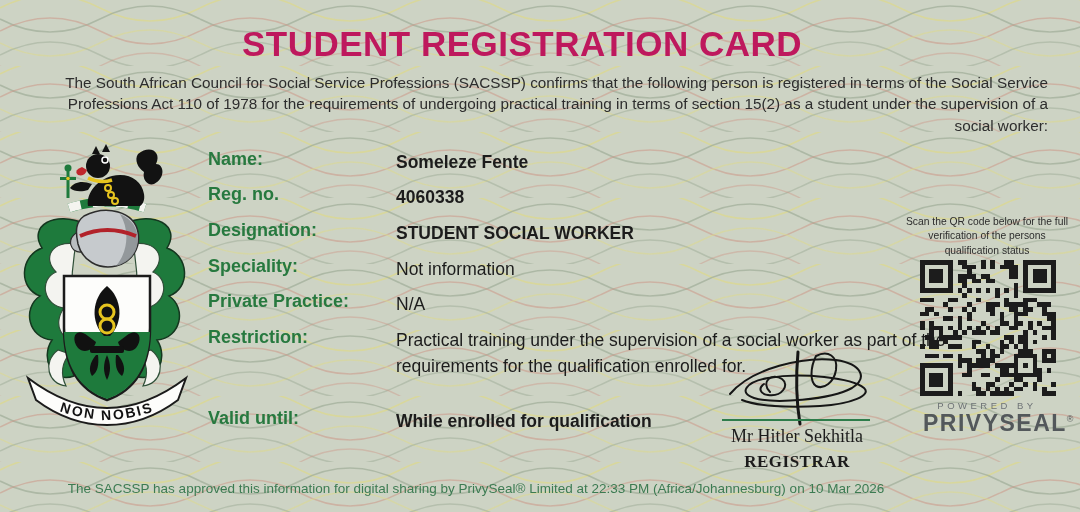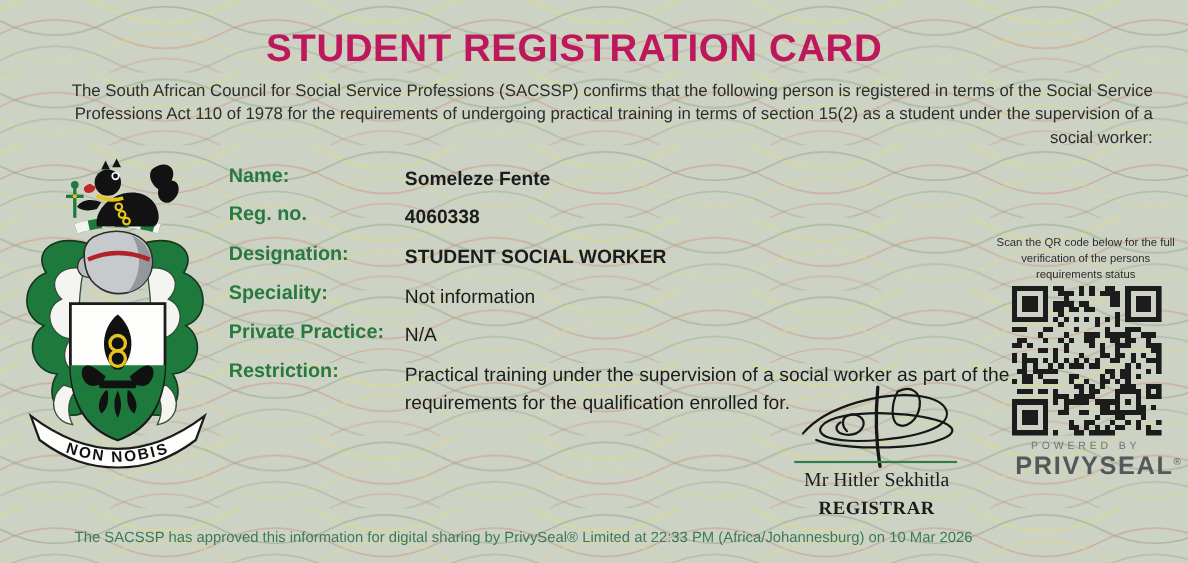--- a/index.html
+++ b/index.html
@@ -6,21 +6,21 @@
   body{font-family:"Liberation Sans",sans-serif;background:#9aa093;}
   .card{position:relative;width:1080px;height:512px;background:#cdd3c4;overflow:hidden;}
   .waves{position:absolute;left:0;top:0;width:1080px;height:512px;}
   .abs{position:absolute;}
   .card-title{left:0;top:24px;width:1044px;text-align:center;font-size:35px;font-weight:bold;
     color:#be185d;letter-spacing:.5px;}
   .intro{left:50%;top:72px;transform:translateX(-50%);width:1016px;text-align:right;
     font-size:15.3px;line-height:1.4;color:#2d2d2d;}
   .crest-svg{left:12px;top:140px;}
   .rows{left:208px;top:0;width:740px;height:512px;}
-  .row{position:absolute;left:0;display:flex;align-items:flex-start;}
+  .row{position:absolute;left:0;display:flex;align-items:flex-start;gap:28px;}
   .flabel{width:160px;flex:0 0 160px;font-size:18px;font-weight:bold;color:#27793f;}
   .fvalue{font-size:17.5px;color:#1c1c1c;line-height:1.5;}
   .fvalue.bold{font-weight:bold;}
   .fvalue.wide{width:560px;}
   .sig-svg{left:712px;top:348px;}
   .sig-line{left:722px;top:419px;width:148px;height:2px;background:#2e7d4b;}
   .sig-name{left:692px;top:426px;width:210px;text-align:center;
     font-family:"Liberation Serif",serif;font-weight:normal;font-size:18px;color:#1c1c1c;}
   .sig-title{left:692px;top:452px;width:210px;text-align:center;
     font-family:"Liberation Serif",serif;font-weight:bold;font-size:17px;letter-spacing:.5px;color:#1c1c1c;}
@@ -145,35 +145,39 @@
       <span class="fvalue">Not information</span>
     </div>
     <div class="row" style="top:291px">
       <span class="flabel">Private Practice:</span>
       <span class="fvalue">N/A</span>
     </div>
     <div class="row" style="top:327px">
       <span class="flabel">Restriction:</span>
       <span class="fvalue wide">Practical training under the supervision of a social worker as part of the requirements for the qualification enrolled for.</span>
     </div>
+    <div class="row" style="top:408px">
+      <span class="flabel">Valid until:</span>
+      <span class="fvalue bold">While enrolled for qualification</span>
+    </div>
   </div>
 
   <svg class="abs sig-svg" width="170" height="78" viewBox="0 0 170 78" xmlns="http://www.w3.org/2000/svg">
     <g fill="none" stroke="#161616" stroke-linecap="round">
       <path stroke-width="2" d="M18,46 C40,20 92,8 124,12 C150,16 156,30 140,40 C118,52 62,56 42,50 C26,45 34,34 56,30 C90,24 140,30 152,40 C160,47 140,56 108,58 C76,60 44,58 30,52"></path>
       <path stroke-width="2" d="M58,44 C48,34 60,24 70,31 C78,37 70,49 56,47 C48,46 46,40 52,36"></path>
       <path stroke-width="2" d="M104,8 C116,2 126,8 124,22 C122,34 112,42 104,38 C98,34 98,20 104,8 Z"></path>
       <path stroke-width="3" d="M86,4 C84,26 84,52 88,76"></path>
     </g>
   </svg>
   <div class="abs sig-line"></div>
   <div class="abs sig-name">Mr Hitler Sekhitla</div>
   <div class="abs sig-title">REGISTRAR</div>
 
-  <div class="abs qr-instruction">Scan the QR code below for the full verification of the persons requirements status</div>
+  <div class="abs qr-instruction">Scan the QR code below for the full verification of the persons qualification status</div>
   <svg class="abs qr-svg" id="qr-svg" width="136" height="136" viewBox="0 0 29 29" shape-rendering="crispEdges" xmlns="http://www.w3.org/2000/svg">
       <rect x="8" y="0" width="1" height="1" fill="#1c1c1c"></rect>
       <rect x="9" y="0" width="1" height="1" fill="#1c1c1c"></rect>
       <rect x="13" y="0" width="1" height="1" fill="#1c1c1c"></rect>
       <rect x="15" y="0" width="1" height="1" fill="#1c1c1c"></rect>
       <rect x="18" y="0" width="1" height="1" fill="#1c1c1c"></rect>
       <rect x="19" y="0" width="1" height="1" fill="#1c1c1c"></rect>
       <rect x="9" y="1" width="1" height="1" fill="#1c1c1c"></rect>
       <rect x="10" y="1" width="1" height="1" fill="#1c1c1c"></rect>
       <rect x="11" y="1" width="1" height="1" fill="#1c1c1c"></rect>

